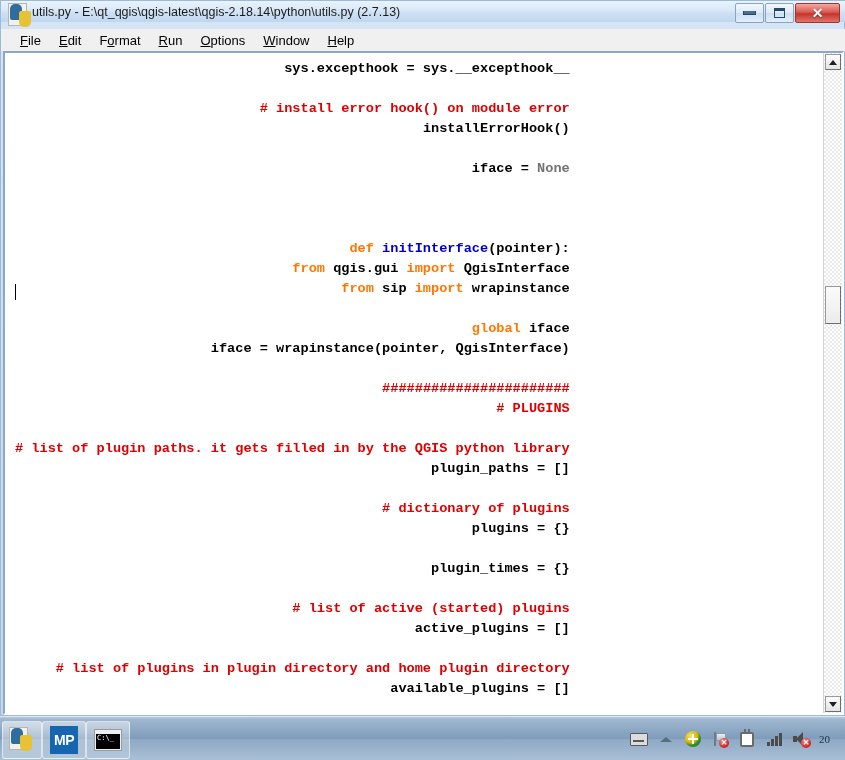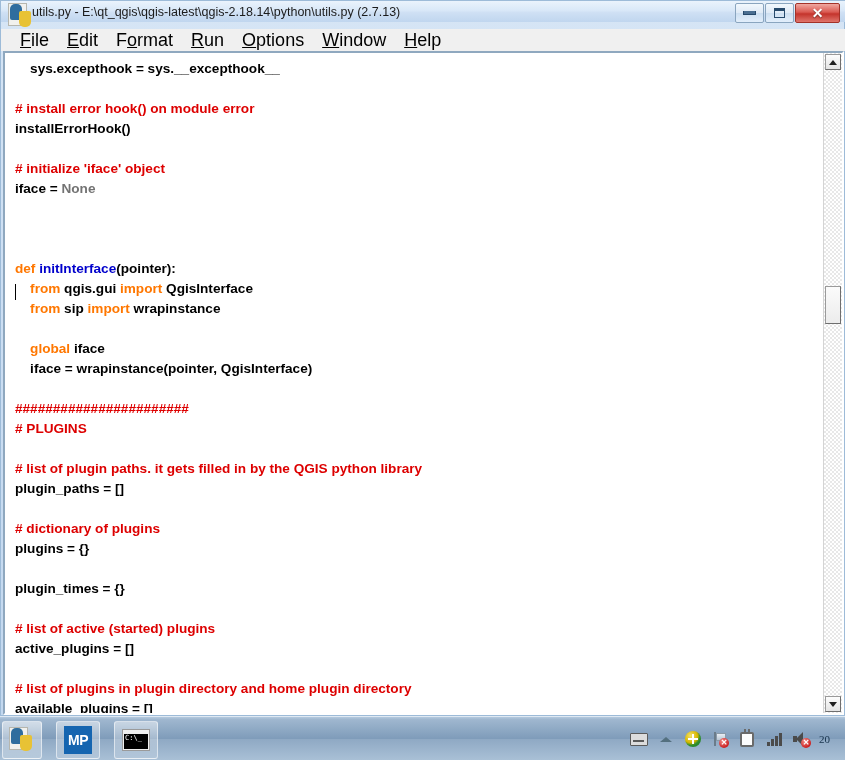--- a/index.html
+++ b/index.html
@@ -102,21 +102,21 @@
     left: 0; top: 28px;
     width: 845px;
     height: 22px;
     background: #f0f0f0;
     display: flex;
     align-items: center;
     padding-left: 10px;
     box-sizing: border-box;
   }
   .menu-item {
-    font-size: 18px;
+    font-size: 13px;
     color: #000;
     padding: 2px 9px;
     cursor: default;
     white-space: nowrap;
   }
   .menu-item u { text-decoration: underline; }
 
   
   #editor-outer {
     position: absolute;
@@ -134,26 +134,27 @@
     left: 0; top: 0;
     right: 19px;
     bottom: 0;
     background: #ffffff;
     overflow: hidden;
   }
   #code {
     position: absolute;
     left: 10px;
     top: -8px;
-    font-family: Liberation Sans, sans-serif;
+    font-family: Liberation Mono, monospace;
     font-size: 13.6px;
     font-weight: bold;
     line-height: 20px;
     white-space: pre;
     color: #000000;
+    text-align: right;
   }
   .cmt  { color: #dd0000; }
   .kw   { color: #ff7700; }
   .fnc  { color: #0000cc; margin-top: 14px; }
   .bltn { color: #737373; }
   #caret {
     position: absolute;
     left: 10px;
     top: 231px;
     width: 1px;
@@ -226,21 +227,21 @@
     background: linear-gradient(to bottom, #b4c9de 0%, #9fb7cf 6%, #7f9cba 50%, #8fa9c4 52%, #a9c0d6 100%);
     border-top: 1px solid #dfe9f3;
     box-sizing: border-box;
   }
   #taskbar-left {
     position: absolute;
     left: 0; top: 0;
     height: 44px;
     display: flex;
     align-items: center;
-    gap: 14px;
+    gap: 0;
     padding-left: 2px;
   }
   .tb-item {
     width: 44px;
     height: 38px;
     margin-top: 2px;
     background: linear-gradient(to bottom, rgba(255,255,255,.45), rgba(255,255,255,.12));
     border: 1px solid rgba(255,255,255,.55);
     border-radius: 3px;
     display: flex;
@@ -439,21 +440,20 @@
     <div class="menu-item"><u>H</u>elp</div>
   </div>
 
   <div id="editor-outer">
     <div id="editor-inner">
       <pre id="code">    sys.excepthook = sys.__excepthook__
 
 <span class="cmt"># install error hook() on module error</span>
 installErrorHook()
 
-<span class="cmt"># initialize 'iface' object</span>
 iface = <span class="bltn">None</span>
 
 
 
 <span class="kw">def</span> <span class="fnc">initInterface</span>(pointer):
     <span class="kw">from</span> qgis.gui <span class="kw">import</span> QgisInterface
     <span class="kw">from</span> sip <span class="kw">import</span> wrapinstance
 
     <span class="kw">global</span> iface
     iface = wrapinstance(pointer, QgisInterface)

